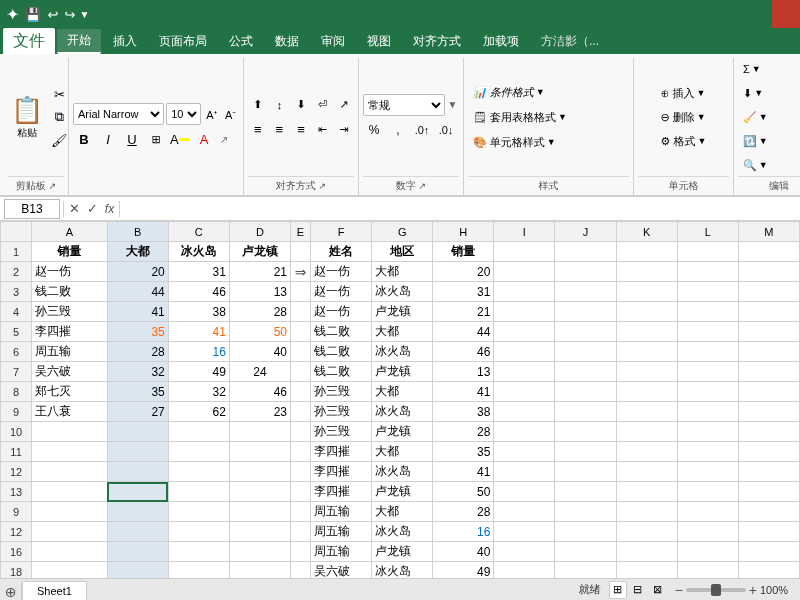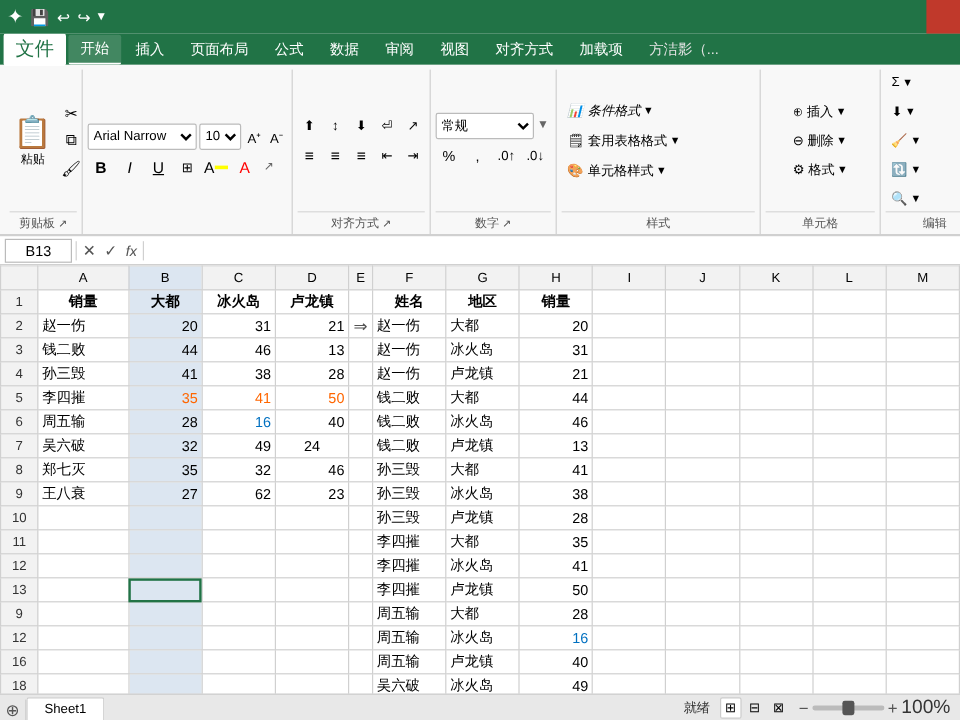--- a/index.html
+++ b/index.html
@@ -505,16 +505,16 @@
       <div style="width:18px; height:18px; cursor:pointer; font-size:11px; display:flex; align-items:center; justify-content:center; border:1px solid #ccc; background:white; border-radius:2px;">⊞</div>
       <div style="width:18px; height:18px; cursor:pointer; font-size:11px; display:flex; align-items:center; justify-content:center; border:1px solid transparent; border-radius:2px;">⊟</div>
       <div style="width:18px; height:18px; cursor:pointer; font-size:11px; display:flex; align-items:center; justify-content:center; border:1px solid transparent; border-radius:2px;">⊠</div>
     </div>
     <div style="display:flex; align-items:center; gap:3px;">
       <span style="cursor:pointer; font-size:14px; color:#555;">−</span>
       <div style="width:60px; height:4px; background:#bbb; border-radius:2px; position:relative; cursor:pointer;">
         <div style="position:absolute; left:50%; top:-4px; transform:translateX(-50%); width:10px; height:12px; background:#555; border-radius:2px;"></div>
       </div>
       <span style="cursor:pointer; font-size:14px; color:#555;">+</span>
-      <span style="font-size:16px; color:#333; min-width:32px;">100%</span>
+      <span style="font-size:11px; color:#333; min-width:32px;">100%</span>
     </div>
   </div>
 </div>
 
 </body></html>

